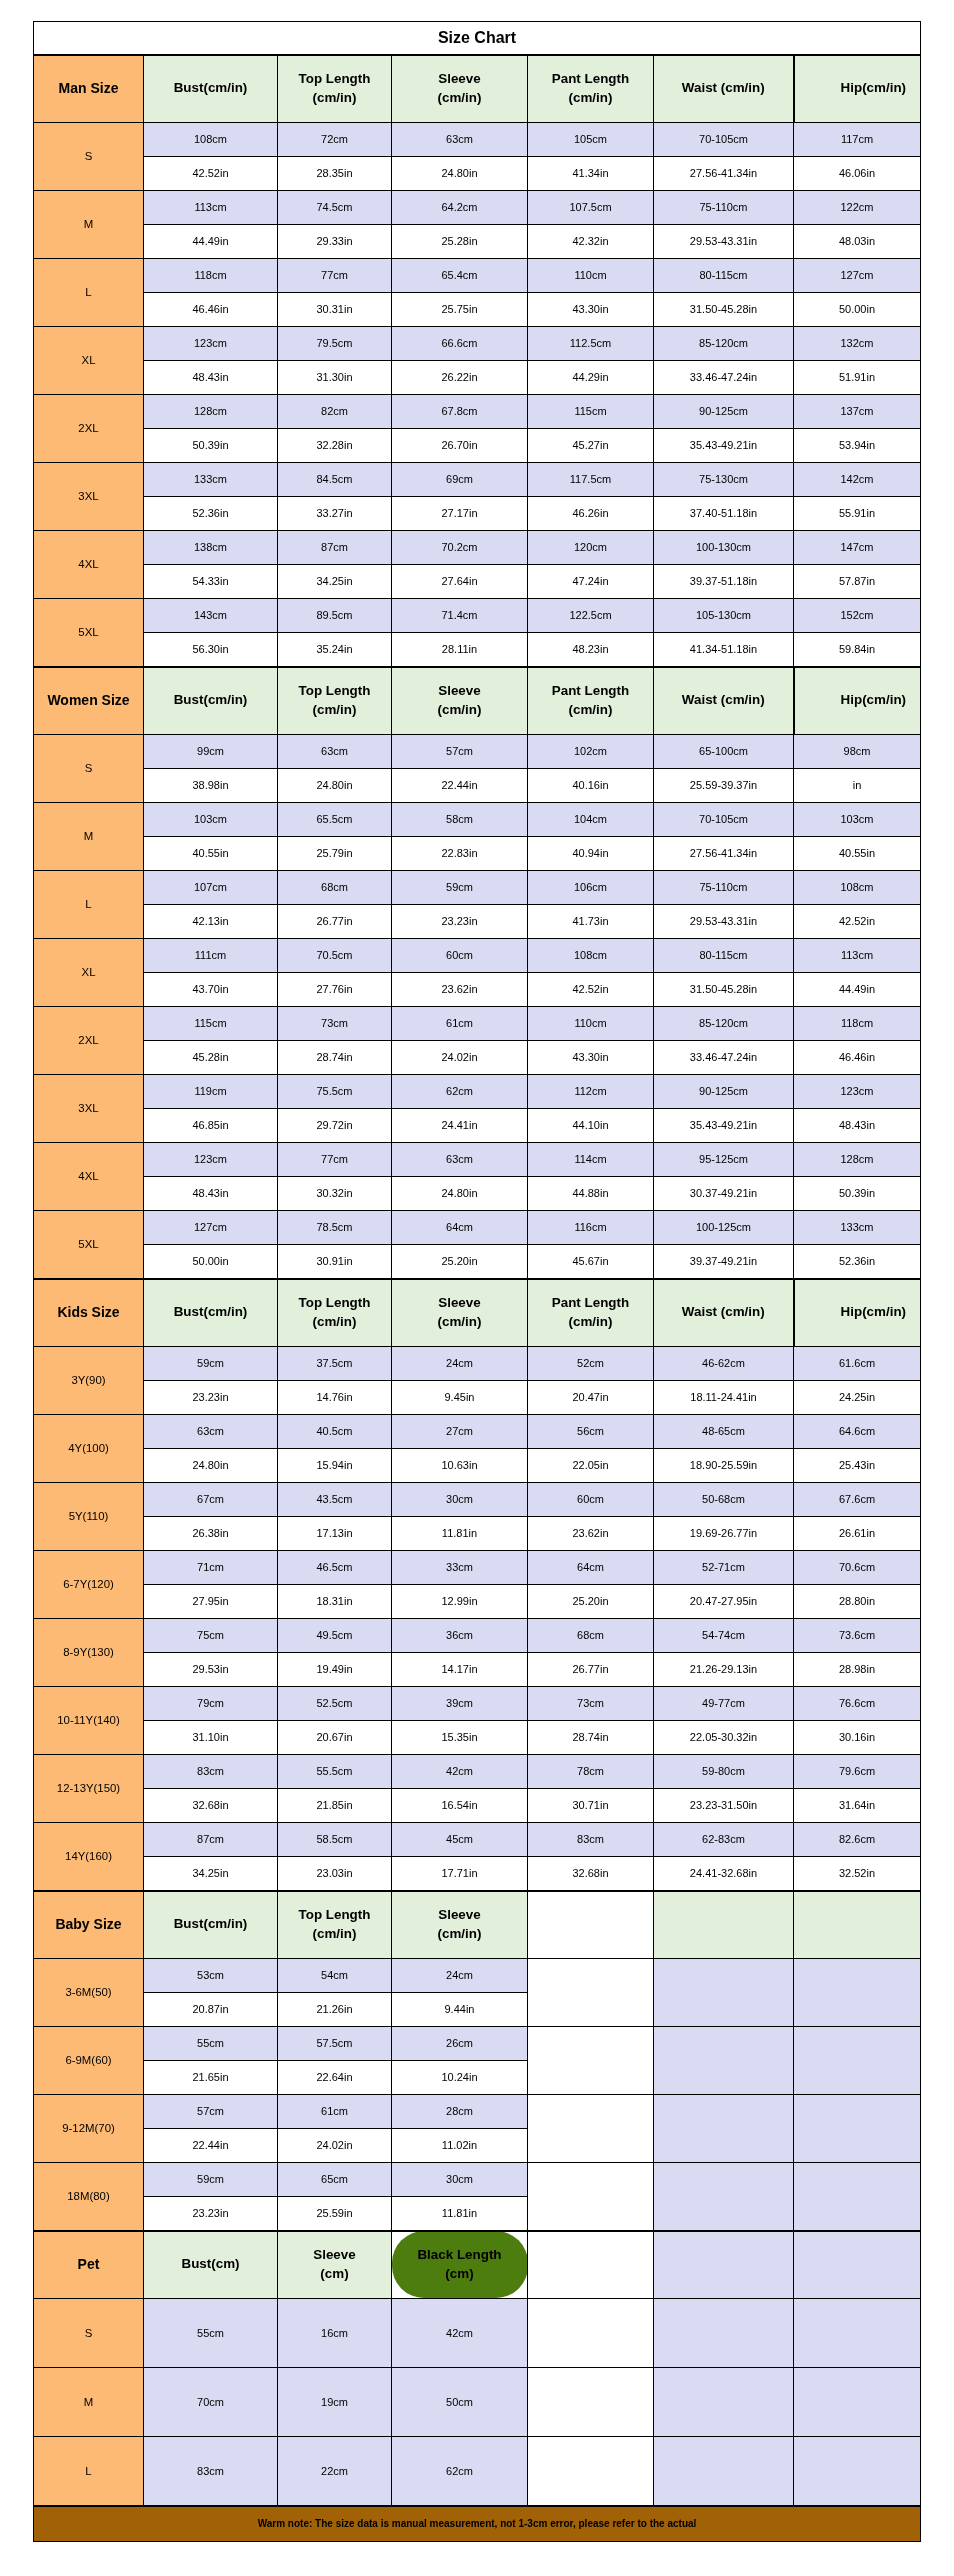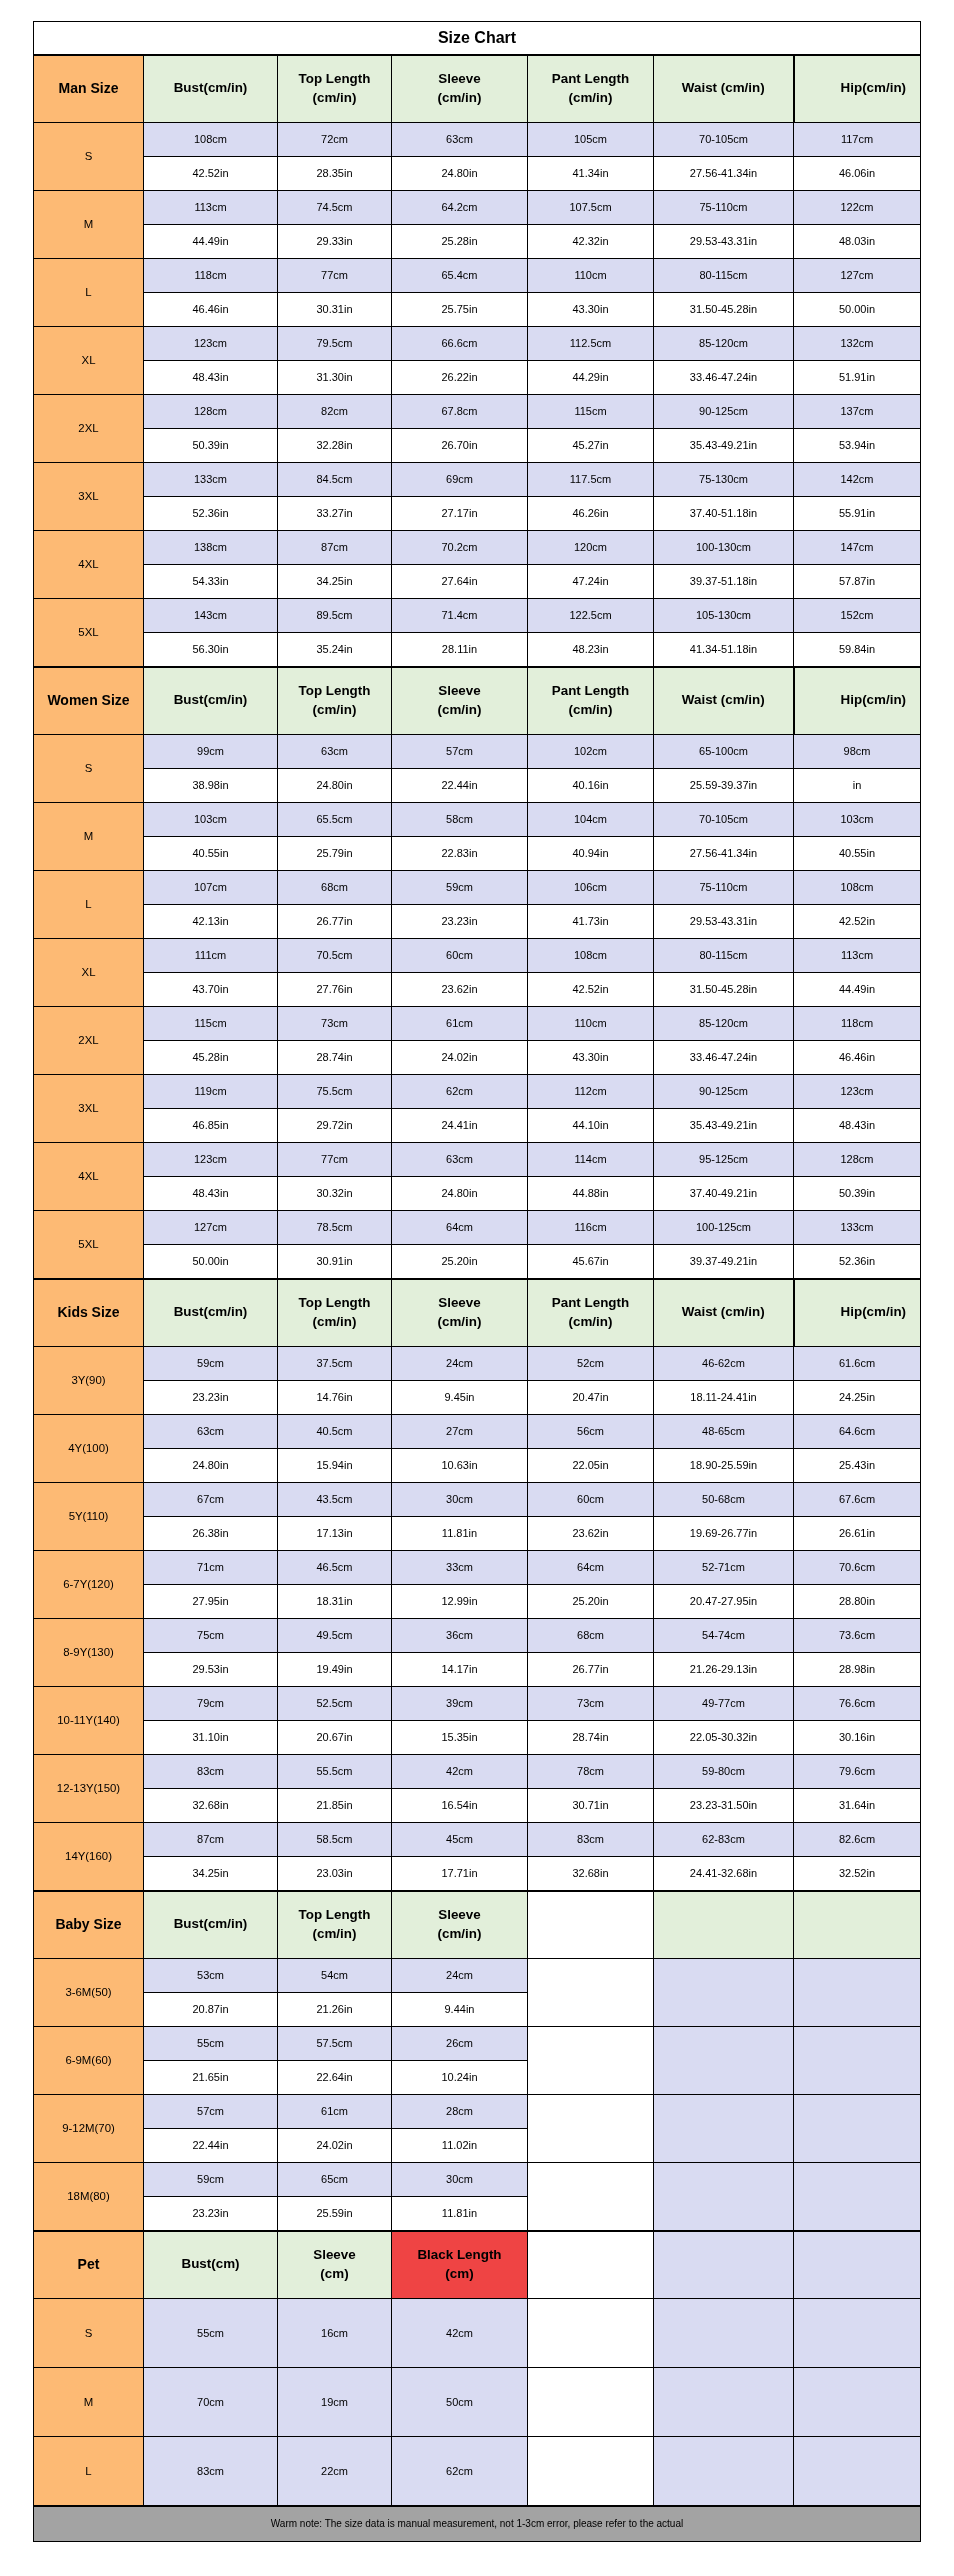--- a/index.html
+++ b/index.html
@@ -19,28 +19,28 @@
   }
   tr.section-header td{
     height:66px;font-weight:bold;font-size:13.4px;
     white-space:pre-line;line-height:1.35;
     border-top:2.4px solid #000;
   }
   tr.cm-row td, tr.in-row td{height:33px;}
   tr.pet-row td{height:68px;}
   .green{background:#e2efda;}
   .lav{background:#d9dbf2;}
-  .yellow{background:#ef4444;}
+  .yellow{background:#4d7c0f;border-radius:32px;}
   .white{background:#ffffff;}
   .size-cell{background:#fdba74;font-size:11.4px;}
   tr.section-header td.size-cell{font-size:14px;}
   .thick-left{border-left:2.4px solid #000;padding-left:34px;}
   .footer-row td{
     height:34px;border-top:2.4px solid #000;
-    font-size:10px;background:#a3a3a3;font-weight:normal;
+    font-size:10px;background:#a16207;font-weight:bold;
   }
 </style>
 </head>
 <body>
 
 <div class="page">
   <table class="size-chart">
     <colgroup>
       <col style="width:110px">
         <col style="width:134px">
@@ -323,21 +323,21 @@
           <td class="lav">63cm</td>
           <td class="lav">114cm</td>
           <td class="lav">95-125cm</td>
           <td class="lav">128cm</td>
         </tr>
         <tr class="in-row">
           <td class="white">48.43in</td>
           <td class="white">30.32in</td>
           <td class="white">24.80in</td>
           <td class="white">44.88in</td>
-          <td class="white">37.40-49.21in</td>
+          <td class="white">30.37-49.21in</td>
           <td class="white">50.39in</td>
         </tr>
         <tr class="cm-row">
           <td class="size-cell" rowspan="2">5XL</td>
           <td class="lav">127cm</td>
           <td class="lav">78.5cm</td>
           <td class="lav">64cm</td>
           <td class="lav">116cm</td>
           <td class="lav">100-125cm</td>
           <td class="lav">133cm</td>

